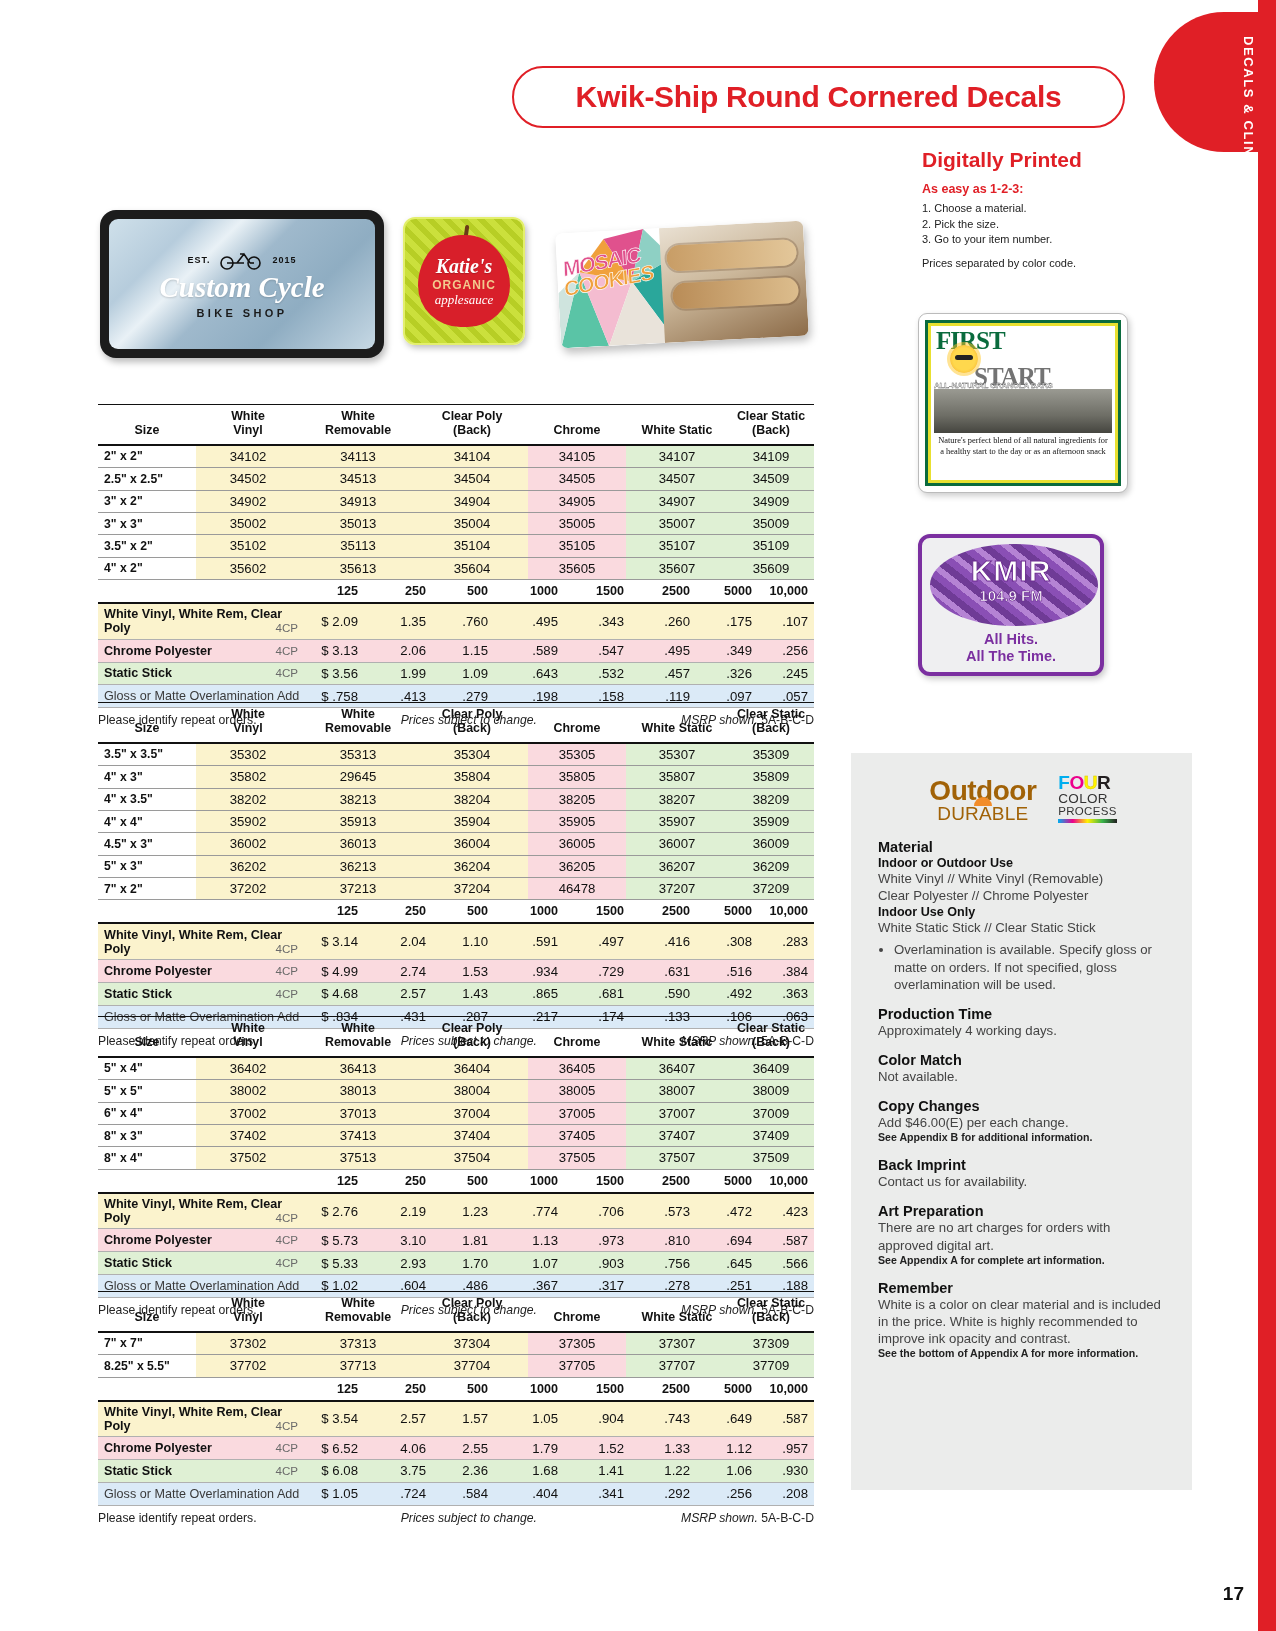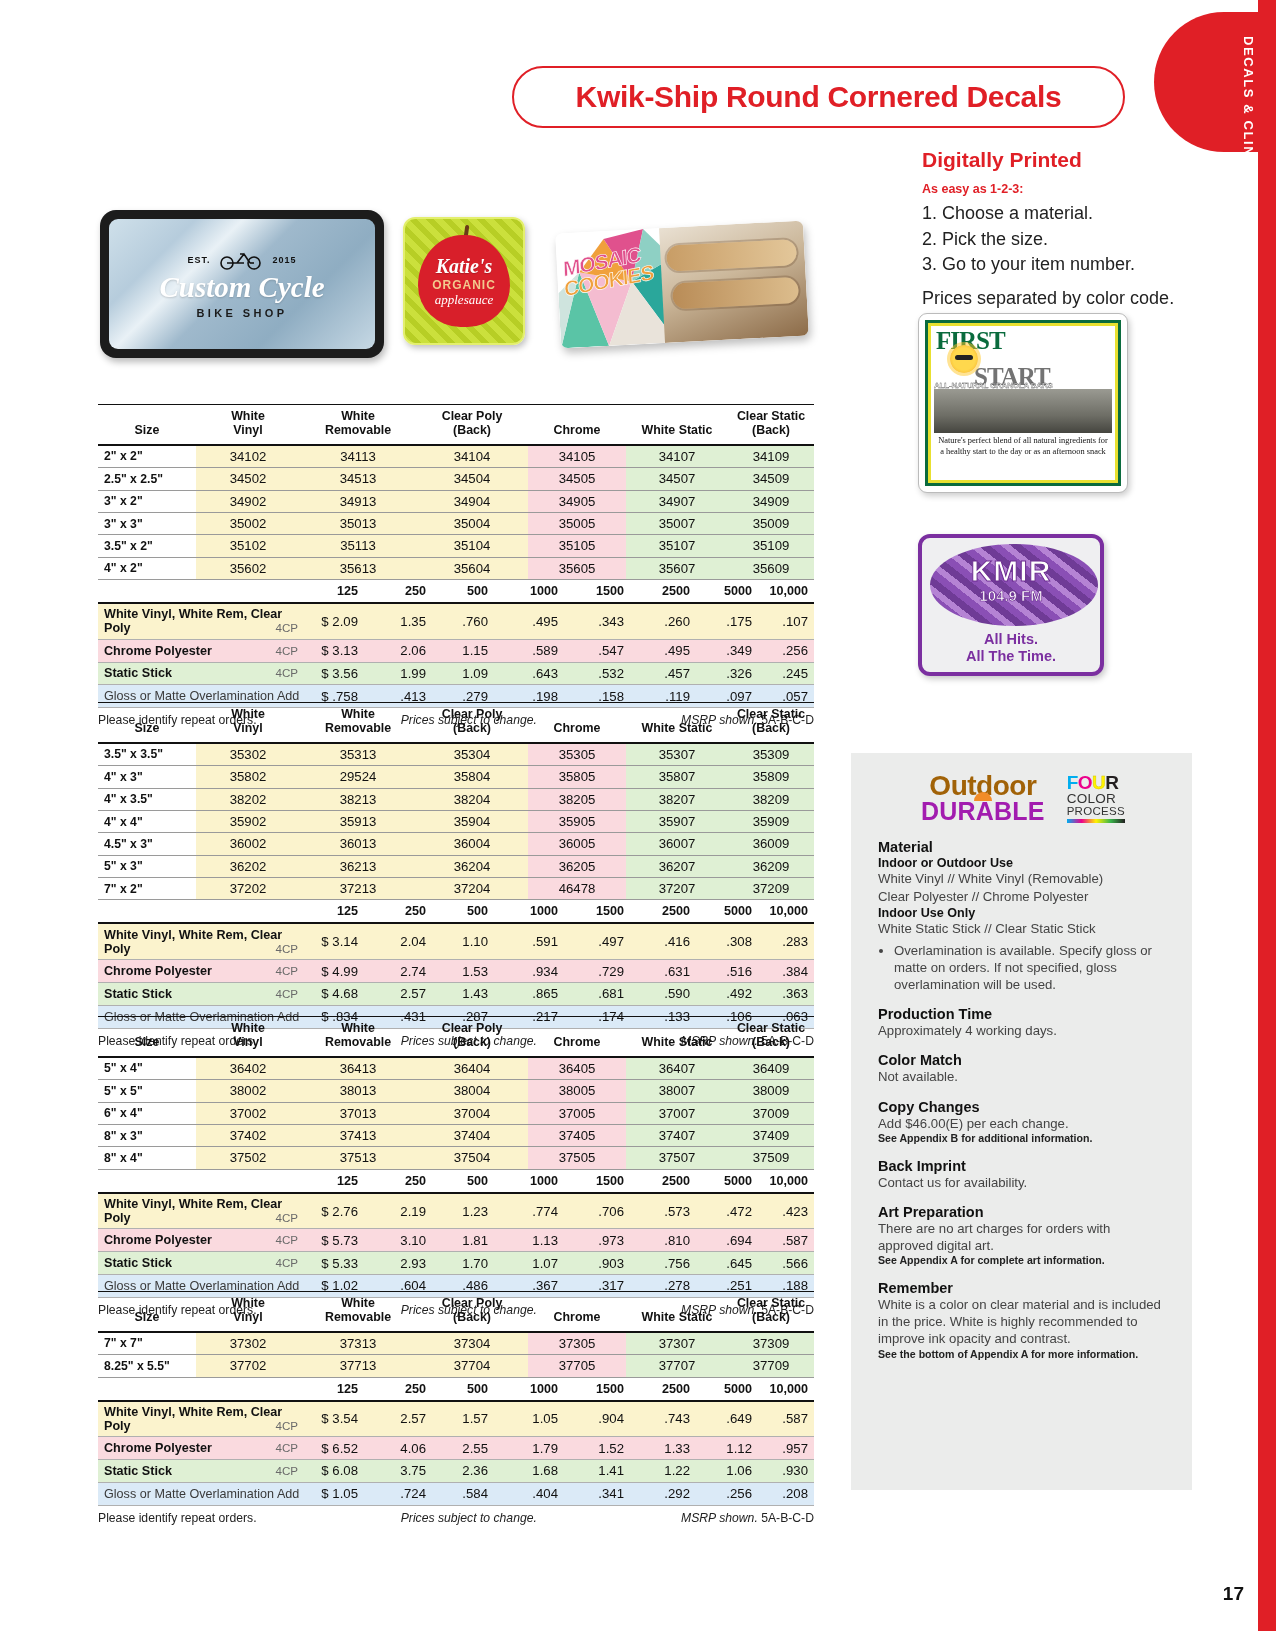--- a/index.html
+++ b/index.html
@@ -35,21 +35,21 @@
     background:#fff;
   }
   .title-pill span {
     color:#e01f26; font-size:30px; font-weight:bold; letter-spacing:-0.3px;
   }
 
   
   .dp { position:absolute; left:922px; top:148px; width:270px; }
   .dp h2 { color:#e01f26; font-size:21px; font-weight:bold; margin-bottom:10px; }
   .dp .sub { color:#e01f26; font-size:12.5px; font-weight:bold; margin-bottom:5px; }
-  .dp p { font-size:18px; color:#222; line-height:1.42; }
+  .dp p { font-size:11px; color:#222; line-height:1.42; }
   .dp p.gap { margin-top:8px; }
 
   
   .hero { position:absolute; left:100px; top:207px; }
 
   .decal-bike {
     position:absolute; left:0; top:3px; width:284px; height:148px;
     background:#1c1c1c; border-radius:16px; padding:9px;
     box-shadow: 2px 4px 7px rgba(0,0,0,.28);
   }
@@ -176,21 +176,21 @@
   
   .info {
     position:absolute; left:851px; top:753px; width:341px; height:737px;
     background:#ebeceb;
   }
   .info-inner { padding:20px 24px 0 27px; }
   .logos { display:flex; align-items:flex-end; justify-content:center; gap:22px; margin-bottom:16px; }
   .logo-od { text-align:center; line-height:.95; }
   .logo-od .l1 { font-size:28px; font-weight:bold; color:#a16207; letter-spacing:-.5px; position:relative;}
   .logo-od .l1::after{content:"";position:absolute;left:50%;margin-left:-9px;bottom:-1px;width:18px;height:9px;border-radius:9px 9px 0 0;background:#f28c28;}
-  .logo-od .l2 { font-size:25px; font-weight:bold; color:#a21caf; letter-spacing:.2px;}
+  .logo-od .l2 { font-size:19px; font-weight:normal; color:#a16207; letter-spacing:.2px;}
   .logo-fc { line-height:1.0; }
   .logo-fc .f { font-size:19px; font-weight:bold; letter-spacing:-.5px; }
   .logo-fc .f b:nth-child(1){color:#00aeef;} .logo-fc .f b:nth-child(2){color:#ec008c;}
   .logo-fc .f b:nth-child(3){color:#fff200;-webkit-text-stroke:.4px #d7c700;} .logo-fc .f b:nth-child(4){color:#231f20;}
   .logo-fc .c { font-size:13.5px; color:#333; letter-spacing:.3px;}
   .logo-fc .p { font-size:11.5px; color:#333; letter-spacing:.3px;}
   .logo-fc .bar { height:4px; margin-top:2px; background:linear-gradient(90deg,#00aeef,#ec008c,#fff200,#39b54a,#231f20); }
 
   .info h3 { font-size:14.5px; font-weight:bold; color:#111; margin-top:13px; }
   .info h4 { font-size:12.6px; font-weight:bold; color:#111; margin-top:1px; }
@@ -530,21 +530,21 @@
             <td class="c-yellow">35302</td>
             <td class="c-yellow">35313</td>
             <td class="c-yellow">35304</td>
             <td class="c-pink">35305</td>
             <td class="c-green">35307</td>
             <td class="c-green">35309</td>
           </tr>
           <tr>
             <td class="size">4" x 3"</td>
             <td class="c-yellow">35802</td>
-            <td class="c-yellow">29524</td>
+            <td class="c-yellow">29645</td>
             <td class="c-yellow">35804</td>
             <td class="c-pink">35805</td>
             <td class="c-green">35807</td>
             <td class="c-green">35809</td>
           </tr>
           <tr>
             <td class="size">4" x 3.5"</td>
             <td class="c-yellow">38202</td>
             <td class="c-yellow">38213</td>
             <td class="c-yellow">38204</td>

